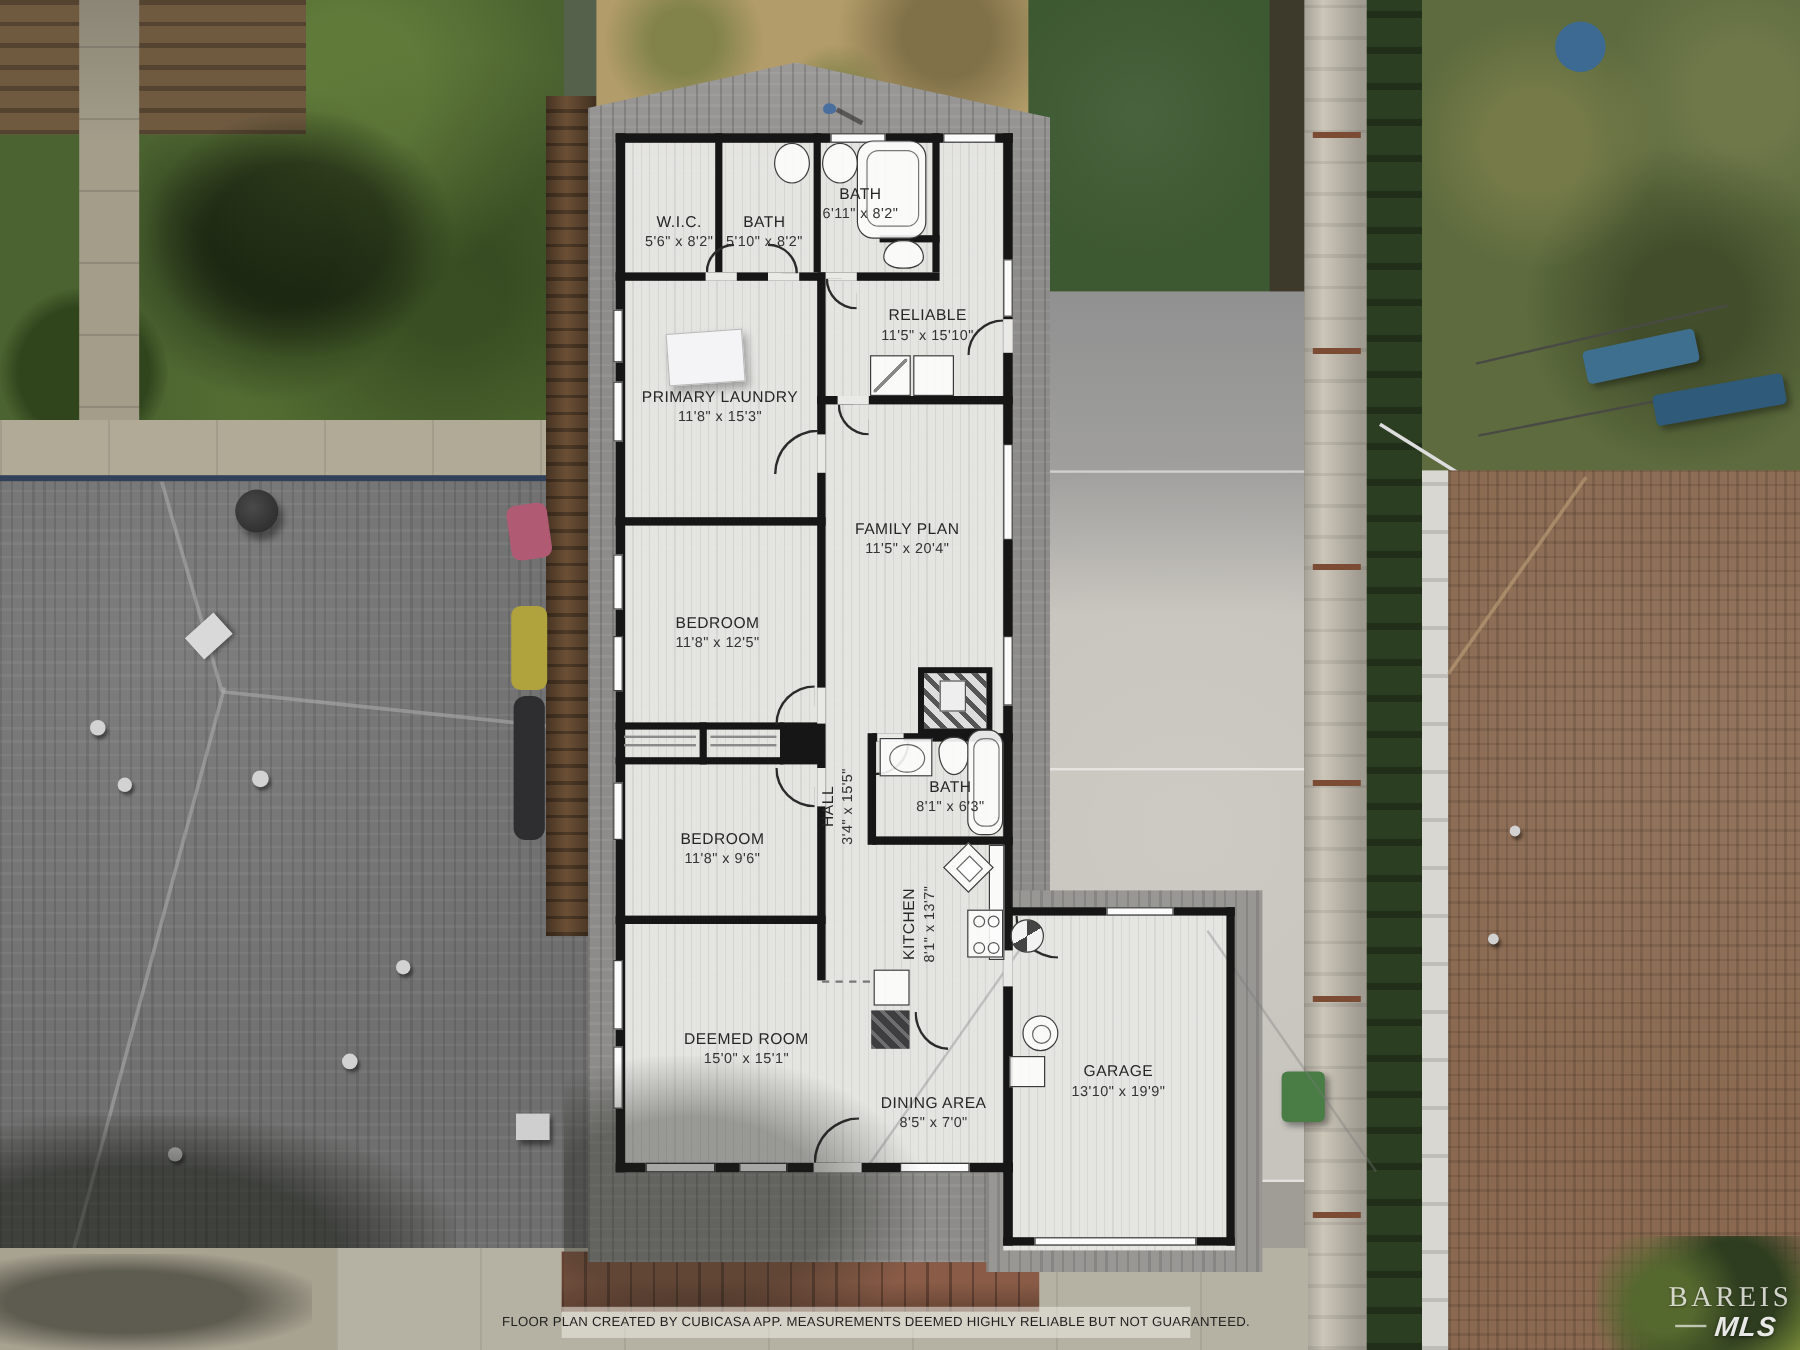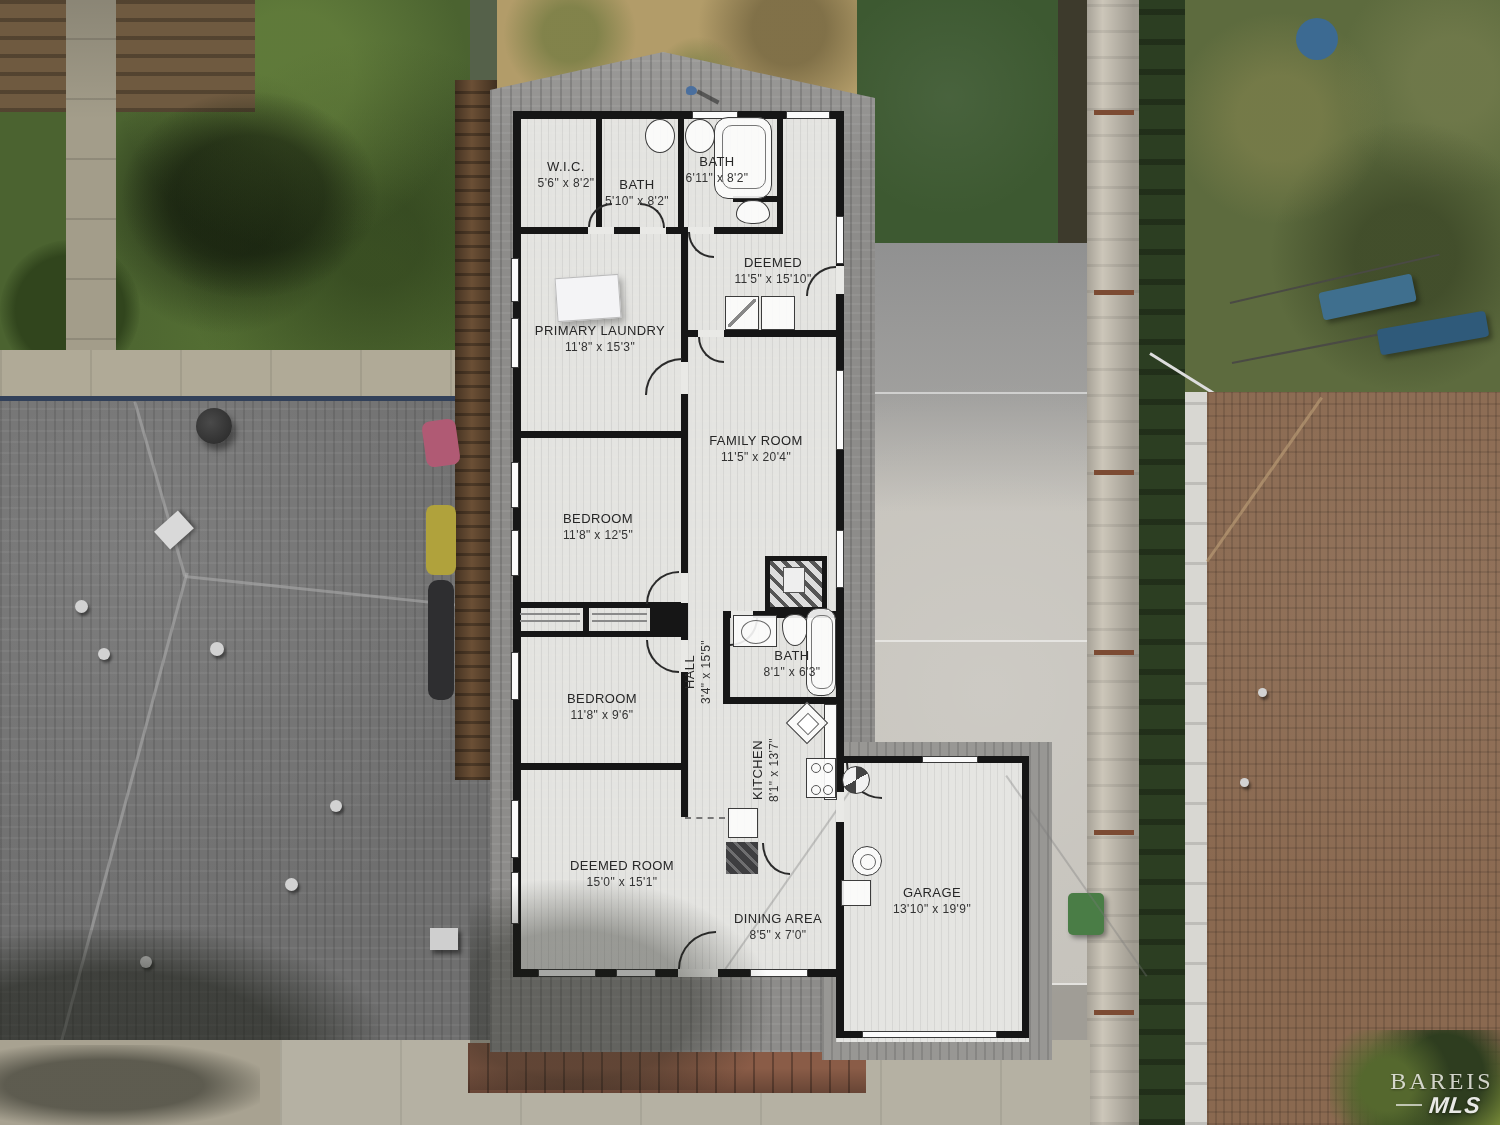--- a/index.html
+++ b/index.html
@@ -312,42 +312,42 @@
   <div class="abs fx" style="left:728px;top:808px;width:30px;height:30px;"></div>
   <div class="abs dark-box" style="left:726px;top:842px;width:32px;height:32px;"></div>
 
   <div class="abs fx" style="left:852px;top:846px;width:30px;height:30px;border-radius:50%;"></div>
   <div class="abs" style="left:860px;top:854px;width:14px;height:14px;border:1px solid #666;border-radius:50%;"></div>
   <div class="abs fx" style="left:841px;top:880px;width:30px;height:26px;"></div>
   <div class="abs fx" style="left:842px;top:766px;width:28px;height:28px;border-radius:50%;background:conic-gradient(#444 0 60deg,#f2f2f2 60deg 180deg,#444 180deg 240deg,#f2f2f2 240deg);"></div>
 
   <div class="abs plan-tree-shadow"></div>
 
-  <div class="abs lbl" style="left:566px;top:158px;">
+  <div class="abs lbl" style="left:566px;top:176px;">
     <div>W.I.C.</div>
     <div class="dims">5'6" x 8'2"</div>
   </div>
   <div class="abs lbl" style="left:637px;top:176px;">
     <div>BATH</div>
     <div class="dims">5'10" x 8'2"</div>
   </div>
   <div class="abs lbl" style="left:717px;top:153px;">
     <div>BATH</div>
     <div class="dims">6'11" x 8'2"</div>
   </div>
   <div class="abs lbl" style="left:773px;top:254px;">
-    <div>DEEMED</div>
+    <div>RELIABLE</div>
     <div class="dims">11'5" x 15'10"</div>
   </div>
   <div class="abs lbl" style="left:600px;top:322px;">
     <div>PRIMARY LAUNDRY</div>
     <div class="dims">11'8" x 15'3"</div>
   </div>
   <div class="abs lbl" style="left:756px;top:432px;">
-    <div>FAMILY ROOM</div>
+    <div>FAMILY PLAN</div>
     <div class="dims">11'5" x 20'4"</div>
   </div>
   <div class="abs lbl" style="left:598px;top:510px;">
     <div>BEDROOM</div>
     <div class="dims">11'8" x 12'5"</div>
   </div>
   <div class="abs lbl" style="left:602px;top:690px;">
     <div>BEDROOM</div>
     <div class="dims">11'8" x 9'6"</div>
   </div>
@@ -369,17 +369,20 @@
   </div>
   <div class="abs lbl" style="left:778px;top:910px;">
     <div>DINING AREA</div>
     <div class="dims">8'5" x 7'0"</div>
   </div>
   <div class="abs lbl" style="left:932px;top:884px;">
     <div>GARAGE</div>
     <div class="dims">13'10" x 19'9"</div>
   </div>
 
+  <div class="abs disclaimer">
+    <span>FLOOR PLAN CREATED BY CUBICASA APP. MEASUREMENTS DEEMED HIGHLY RELIABLE BUT NOT GUARANTEED.</span>
+  </div>
   <div class="abs wm1">BAREIS</div>
   <div class="abs wm2">MLS</div>
   <div class="abs wm-line"></div>
 
 </div>
 
 </body></html>

